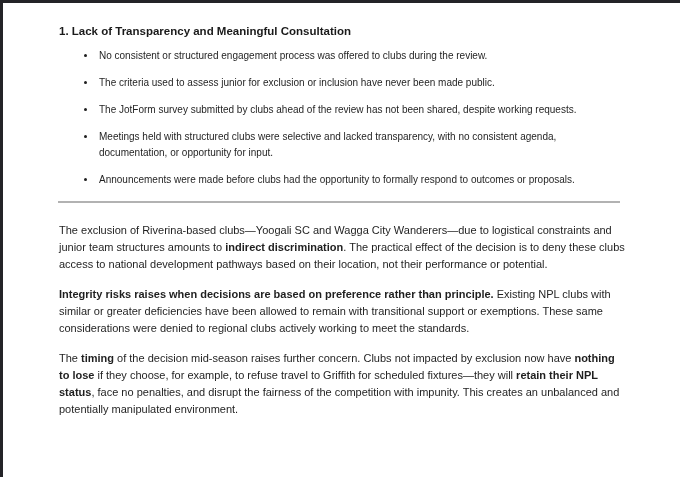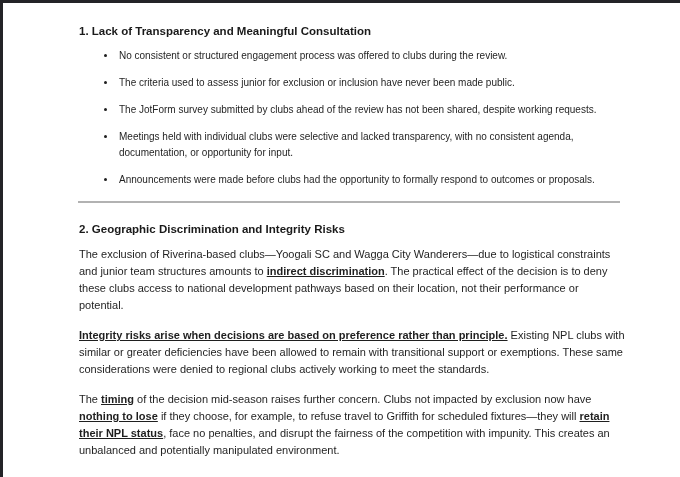--- a/index.html
+++ b/index.html
@@ -8,21 +8,21 @@
     padding: 0;
     background: #ffffff;
   }
   .page {
     position: relative;
     width: 680px;
     height: 477px;
     background: #ffffff;
     border-top: 3px solid #232327;
     border-left: 3px solid #232327;
-    padding: 21px 54px 0 76px;
+    padding: 21px 54px 0 56px;
     font-family: "Liberation Sans", sans-serif;
     color: #1f1f1f;
     overflow: hidden;
   }
   .section-heading {
     font-size: 11.5px;
     font-weight: bold;
     line-height: 15px;
     margin: 0 0 9px 0;
     color: #1a1a1a;
@@ -43,44 +43,43 @@
     border-top: 2px solid #b2b2b2;
     margin: 0 6px 0 -1px;
     height: 0;
   }
   .section-2 { margin-top: 19px; }
   p.doc-paragraph {
     font-size: 11px;
     line-height: 17px;
     margin: 0 0 13px 0;
   }
-  p.doc-paragraph .bold { font-weight: bold; text-decoration: underline; }
+  p.doc-paragraph .bold { font-weight: bold; }
 </style>
 </head>
 <body>
 
 <div class="page">
 
   <div class="section-1">
     <div class="section-heading">1. Lack of Transparency and Meaningful Consultation</div>
 
     <ul class="bullet-list">
       <li>No consistent or structured engagement process was offered to clubs during the review.</li>
       <li>The criteria used to assess junior for exclusion or inclusion have never been made public.</li>
       <li>The JotForm survey submitted by clubs ahead of the review has not been shared, despite working requests.</li>
-      <li>Meetings held with individual clubs were selective and lacked transparency, with no consistent agenda, documentation, or opportunity for input.</li>
+      <li>Meetings held with structured clubs were selective and lacked transparency, with no consistent agenda, documentation, or opportunity for input.</li>
       <li>Announcements were made before clubs had the opportunity to formally respond to outcomes or proposals.</li>
     </ul>
   </div>
 
   <hr class="section-divider">
 
   <div class="section-2">
-    <div class="section-heading">2. Geographic Discrimination and Integrity Risks</div>
 
     <p class="doc-paragraph"><span>The exclusion of Riverina-based clubs—Yoogali SC and Wagga City Wanderers—due to logistical constraints and junior team structures amounts to </span><span class="bold">indirect discrimination</span><span>. The practical effect of the decision is to deny these clubs access to national development pathways based on their location, not their performance or potential.</span></p>
 
-    <p class="doc-paragraph"><span class="bold">Integrity risks arise when decisions are based on preference rather than principle.</span><span> Existing NPL clubs with similar or greater deficiencies have been allowed to remain with transitional support or exemptions. These same considerations were denied to regional clubs actively working to meet the standards.</span></p>
+    <p class="doc-paragraph"><span class="bold">Integrity risks raises when decisions are based on preference rather than principle.</span><span> Existing NPL clubs with similar or greater deficiencies have been allowed to remain with transitional support or exemptions. These same considerations were denied to regional clubs actively working to meet the standards.</span></p>
 
     <p class="doc-paragraph"><span>The </span><span class="bold">timing</span><span> of the decision mid-season raises further concern. Clubs not impacted by exclusion now have </span><span class="bold">nothing to lose</span><span> if they choose, for example, to refuse travel to Griffith for scheduled fixtures—they will </span><span class="bold">retain their NPL status</span><span>, face no penalties, and disrupt the fairness of the competition with impunity. This creates an unbalanced and potentially manipulated environment.</span></p>
   </div>
 
 </div>
 
 </body></html>

